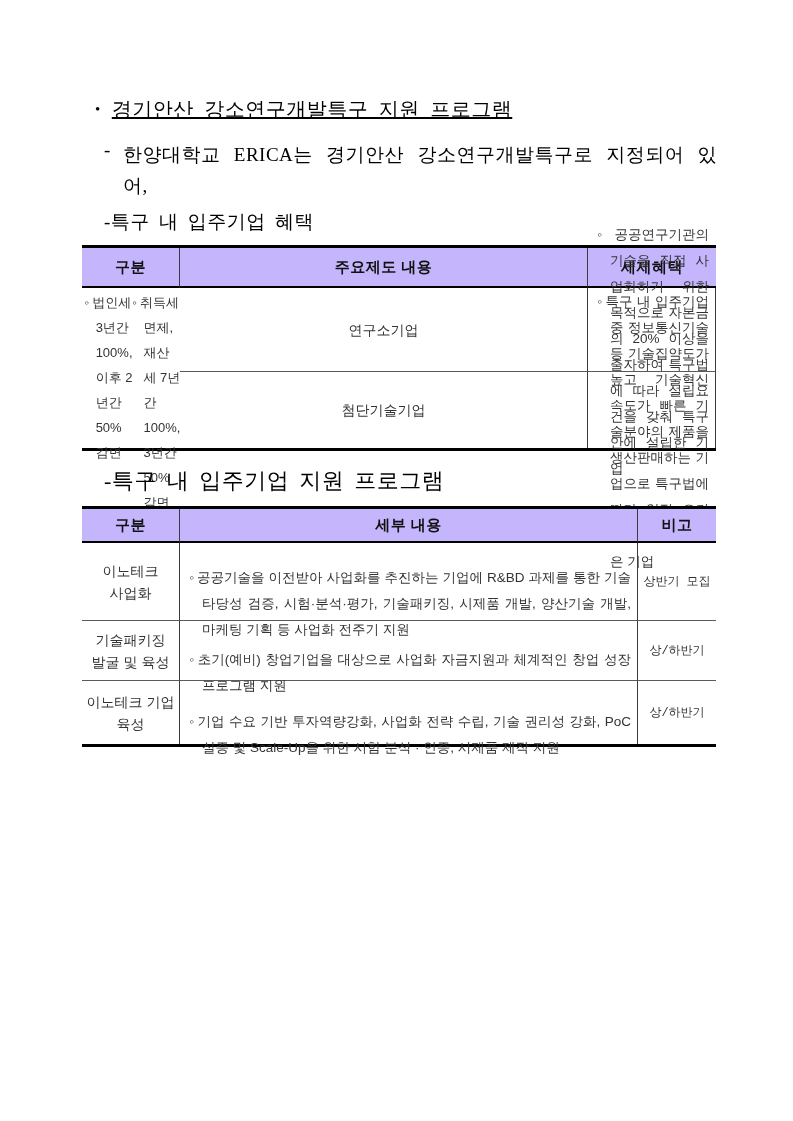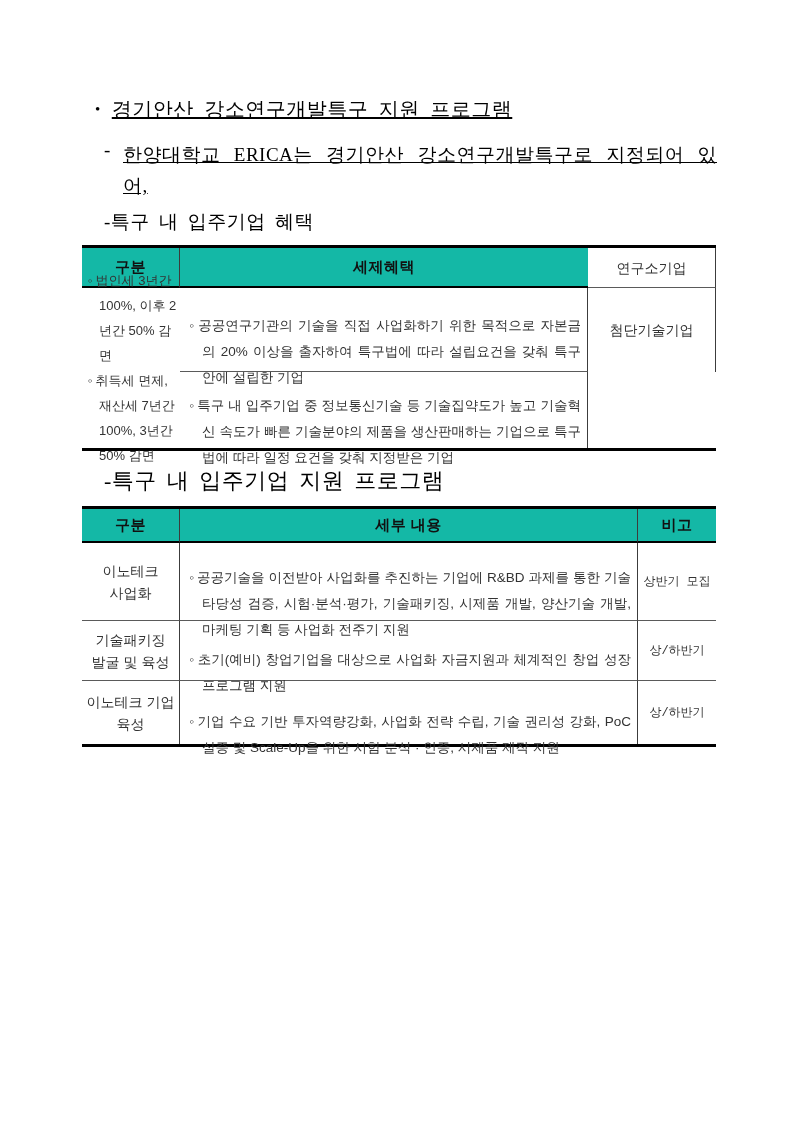--- a/index.html
+++ b/index.html
@@ -9,43 +9,43 @@
   }
   .serif{font-family:"Liberation Serif","DejaVu Serif",serif;color:#000;}
 
   
   .doc-title{position:absolute;left:95px;top:96px;font-size:20px;letter-spacing:.5px;word-spacing:5px;white-space:nowrap;text-decoration:underline;}
   .doc-title .bullet{display:inline-block;font-size:15px;margin-right:11px;vertical-align:2px;}
   .dash-block{position:absolute;font-size:19px;letter-spacing:.5px;word-spacing:4px;}
   .dash-row{display:flex;align-items:flex-start;}
   .dash-marker{flex:0 0 19px;}
   #dash-item-1{left:104px;top:139px;width:613px;}
-  #dash-item-1 .line{line-height:31px;text-decoration:underline;}
+  #dash-item-1 .line{line-height:31px;}
   #dash-item-1 .line1{flex:1;text-align:justify;text-align-last:justify;}
   #dash-item-1 .line2{padding-left:19px;}
   #dash-item-2{left:104px;top:209px;white-space:nowrap;}
   #section2-heading{left:104px;top:466px;font-size:22px;white-space:nowrap;}
 
   
   .tbl{position:absolute;left:82px;width:634px;display:grid;
        border-top:3px solid #000;border-bottom:3px solid #000;box-sizing:border-box;}
   #benefits-table{top:245px;grid-template-columns:98px 408px 128px;grid-template-rows:40px 84px 76px;}
   #support-table{top:506px;grid-template-columns:98px 458px 78px;grid-template-rows:34px 78px 60px 63px;}
   .tbl > div{box-sizing:border-box;min-width:0;}
-  .th{background:#14b8a6;border-bottom:2px solid #000;display:flex;align-items:center;justify-content:center;
+  .th{background:#c4b5fd;border-bottom:2px solid #000;display:flex;align-items:center;justify-content:center;
       font-weight:bold;font-size:15px;color:#111;letter-spacing:.5px;}
   .vline{border-right:1px solid #3c3c3c;}
   .hline{border-bottom:1px solid #5a5a5a;}
   .cat{display:flex;flex-direction:column;align-items:center;justify-content:center;
        font-size:14px;color:#333;text-align:center;line-height:22px;padding:2px;}
   .content{display:flex;flex-direction:column;justify-content:center;
        font-size:13.5px;color:#333;line-height:26px;padding:4px 6px 4px 9px;}
   .content .bi{padding-left:13px;text-indent:-13px;text-align:justify;margin-top:44px;}
   .note{display:flex;align-items:center;justify-content:center;font-size:12px;color:#333;text-align:center;line-height:20px;padding:2px;font-family:Liberation Mono, monospace;}
-  .taxcell{grid-row:2 / span 2;display:flex;flex-direction:column;justify-content:center;
+  .taxcell{grid-row:2 / span 2;display:flex;flex-direction:row;justify-content:center;
        font-size:13px;color:#333;line-height:25px;padding:2px 3px 2px 6px;}
   .taxcell .bi{padding-left:11px;text-indent:-11px;}
   .bm{margin-right:3px;}
 </style>
 </head>
 <body>
 
 <div class="doc-title serif">
   <span class="bullet">•</span><span>경기안산 강소연구개발특구 지원 프로그램</span>
 </div>
@@ -56,20 +56,21 @@
     <span class="line line1 serif">한양대학교 ERICA는 경기안산 강소연구개발특구로 지정되어 있어,</span>
   </div>
 </div>
 
 <div class="dash-block serif" id="dash-item-2">
   <span class="dash-marker">-</span><span>특구 내 입주기업 혜택</span>
 </div>
 
 <div class="tbl" id="benefits-table">
   <div class="th vline">구분</div>
+  <div class="th vline">주요제도 내용</div>
   <div class="th">세제혜택</div>
 
   <div class="cat vline hline">연구소기업</div>
   <div class="content vline hline">
     <div class="bi"><span class="bm">◦</span><span>공공연구기관의 기술을 직접 사업화하기 위한 목적으로 자본금의 20% 이상을 출자하여 특구법에 따라 설립요건을 갖춰 특구 안에 설립한 기업</span></div>
   </div>
   <div class="taxcell">
     <div class="bi"><span class="bm">◦</span><span>법인세 3년간 100%, 이후 2년간 50% 감면</span></div>
     <div class="bi"><span class="bm">◦</span><span>취득세 면제, 재산세 7년간 100%, 3년간 50% 감면</span></div>
   </div>

